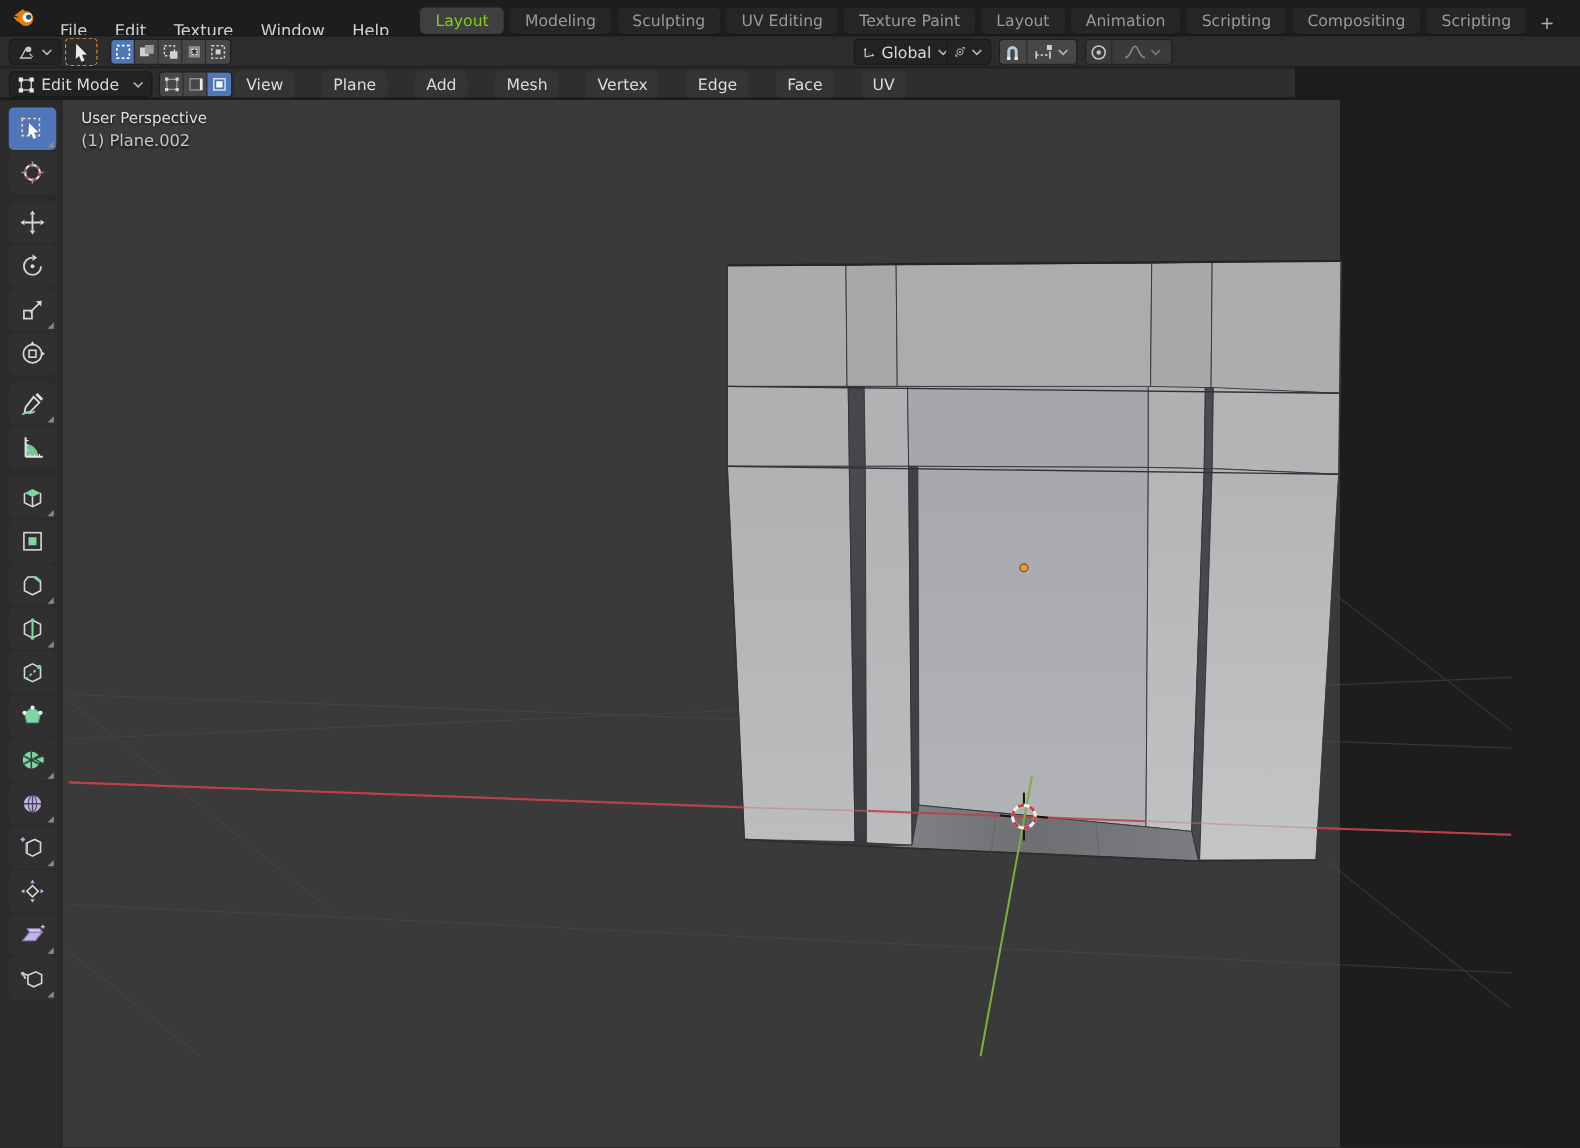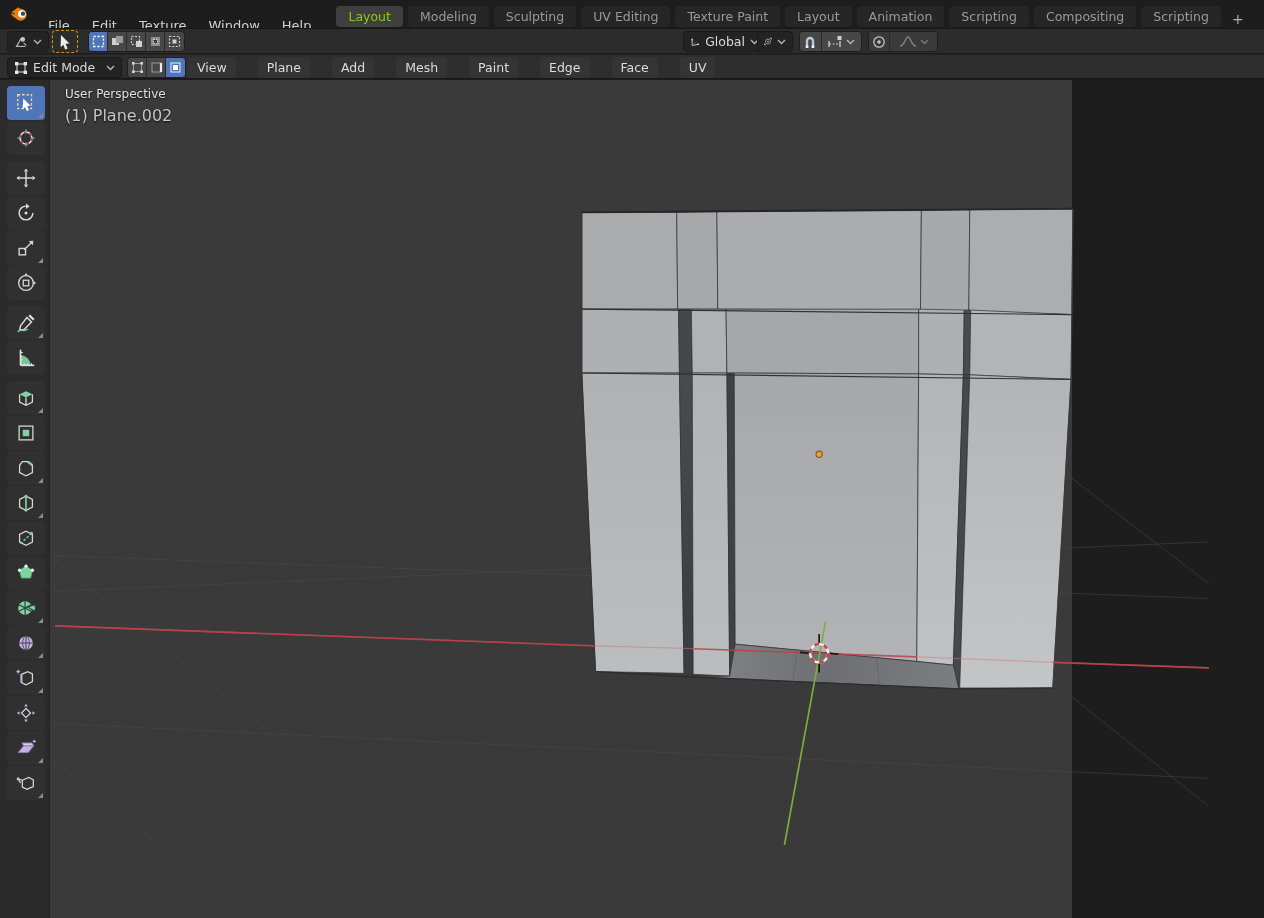--- a/index.html
+++ b/index.html
@@ -13,21 +13,21 @@
   .menu-item { padding:12px 11px; height:27px; line-height:27px; color:#d2d2d2; cursor:default; }
   .ws-tabs { display:flex; align-items:flex-end; height:27px; margin-left:14px; }
   .ws-tab { height:21px; line-height:21px; padding:0 12px; margin-right:5px; border-radius:4px;
     background:#262626; color:#9a9a9a; font-size:12.5px; }
   .ws-tab.active { background:#3f3f3f; color:#84cc16; }
   .ws-add { color:#b0b0b0; padding:0 6px; font-size:14px; }
 
   
   .row2 { position:absolute; left:0; top:28px; width:1264px; height:25px; background:#2c2c2c;
     border-top:1px solid #171717; }
-  .row3 { position:absolute; left:0; top:54px; width:1264px; height:25px; background:#2e2e2e;
+  .row3 { position:absolute; left:0; top:54px; width:1036px; height:25px; background:#2e2e2e;
     border-top:1px solid #232323; border-bottom:1px solid #171717; }
   .dd { position:absolute; height:21px; top:2px; background:#232323; border:1px solid #1a1a1a;
     border-radius:4px; display:flex; align-items:center; gap:5px; padding:0 6px; color:#d9d9d9; font-size:12.5px; }
   .chev { width:9px; height:6px; flex:0 0 auto; }
   .btngroup { position:absolute; top:2px; height:21px; display:flex; background:#3d3d3d;
     border:1px solid #1f1f1f; border-radius:4px; overflow:hidden; }
   .btngroup .gbtn { width:19px; height:100%; display:flex; align-items:center; justify-content:center;
     border-right:1px solid #2a2a2a; background:#474747; }
   .btngroup .gbtn:last-child { border-right:none; }
   .btngroup .gbtn.active { background:#4f76b8; }
@@ -35,21 +35,21 @@
     border-radius:4px; display:flex; align-items:center; justify-content:center; }
   .flatbtn { height:21px; margin-top:2px; padding:0 9px; line-height:21px; border-radius:4px;
     background:#343434; color:#dcdcdc; font-size:12.5px; }
   .r3menus { position:absolute; left:188px; top:0; display:flex; gap:22px; }
 
   
   .viewport { position:absolute; left:0; top:80px; width:1072px; height:838px; background:#3a3a3b; }
   .vp-svg { position:absolute; left:0; top:0; }
   .overlaytext { position:absolute; left:65px; top:7px; text-shadow:0 1px 2px rgba(0,0,0,.85); }
   .overlaytext .l1 { font-size:12px; color:#e2e2e2; }
-  .overlaytext .l2 { font-size:16px; color:#c6c6c6; margin-top:5px; }
+  .overlaytext .l2 { font-size:13px; color:#c6c6c6; margin-top:5px; }
 
   
   .toolbar { position:absolute; left:0; top:0; width:50px; height:838px; background:#2b2b2c;
     border-right:1px solid #242425; }
   .tool { position:absolute; left:7px; width:38px; height:34px; border-radius:4px;
     display:flex; align-items:center; justify-content:center; background:#303031; }
   .tool.active { background:#4f76b8; }
   .tool.has-opt::after { content:""; position:absolute; right:2px; bottom:2px;
     border-left:5px solid transparent; border-bottom:5px solid #8b8b8b; width:0; height:0; }
   svg { display:block; }
@@ -235,21 +235,21 @@
         <rect x="2" y="2" width="9" height="9" fill="none" stroke="#dce6f5" stroke-width="1.1"></rect>
         <rect x="4" y="4" width="5" height="5" fill="#ffffff"></rect>
       </svg>
     </div>
   </div>
   <div class="r3menus">
     <div class="flatbtn">View</div>
     <div class="flatbtn">Plane</div>
     <div class="flatbtn">Add</div>
     <div class="flatbtn">Mesh</div>
-    <div class="flatbtn">Paint</div>
+    <div class="flatbtn">Vertex</div>
     <div class="flatbtn">Edge</div>
     <div class="flatbtn">Face</div>
     <div class="flatbtn">UV</div>
   </div>
 </div>
 
 <div class="viewport">
   <svg class="vp-svg" width="1264" height="838" viewBox="0 80 1264 918">
     <defs>
       <linearGradient id="gLcol" x1="0" y1="0" x2="0" y2="1">

